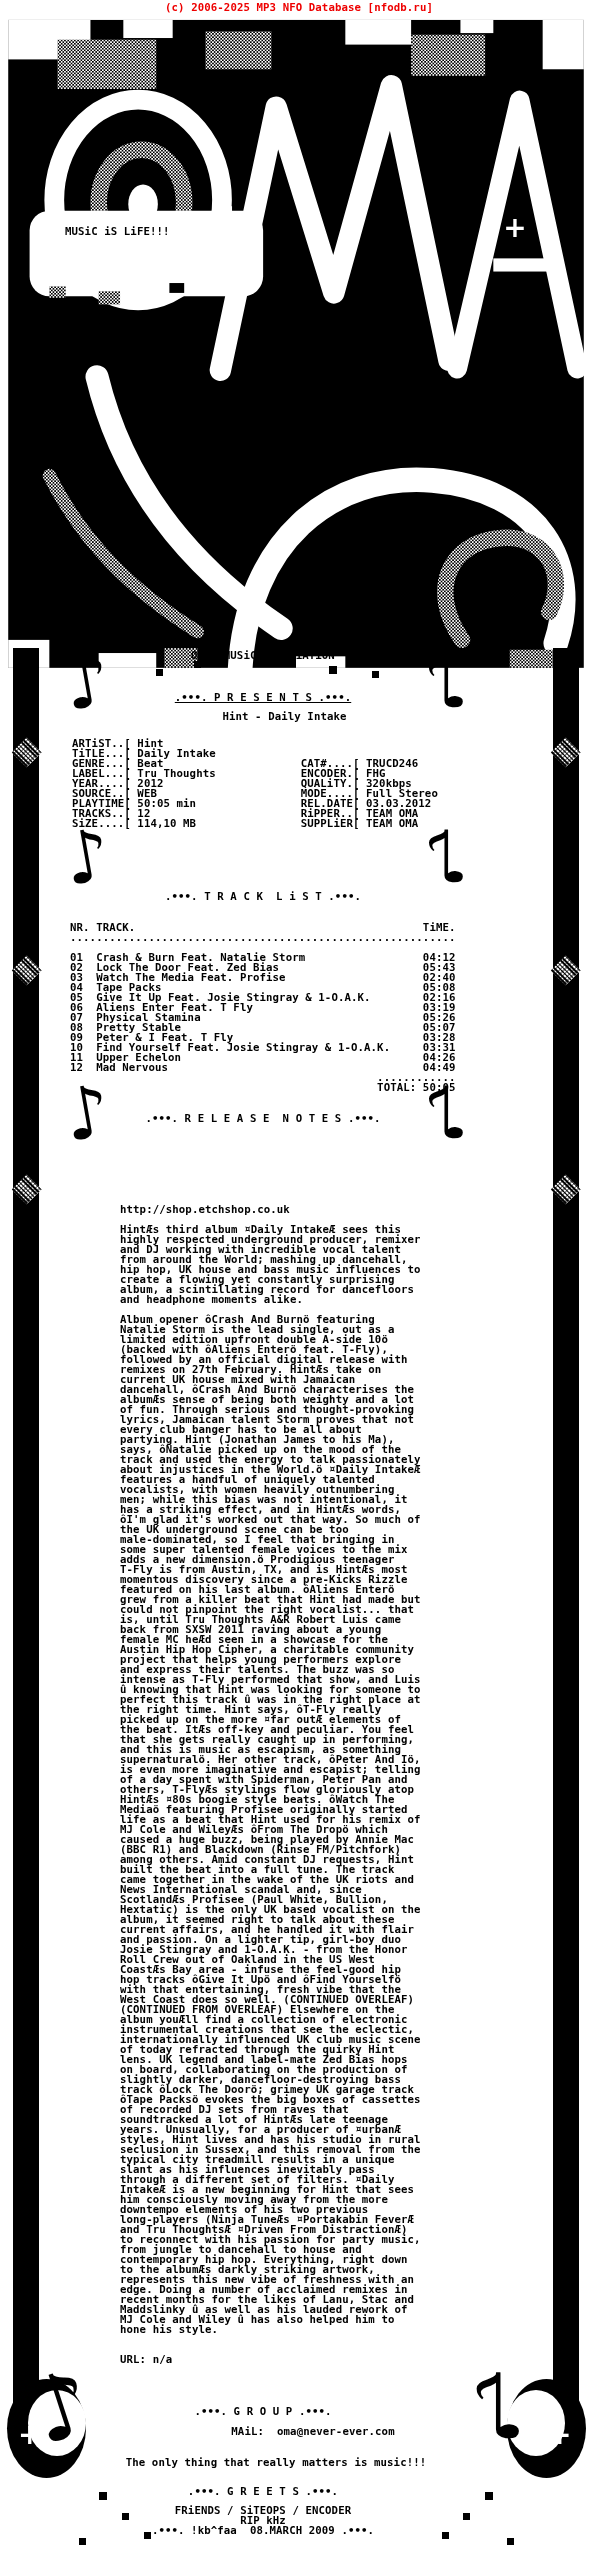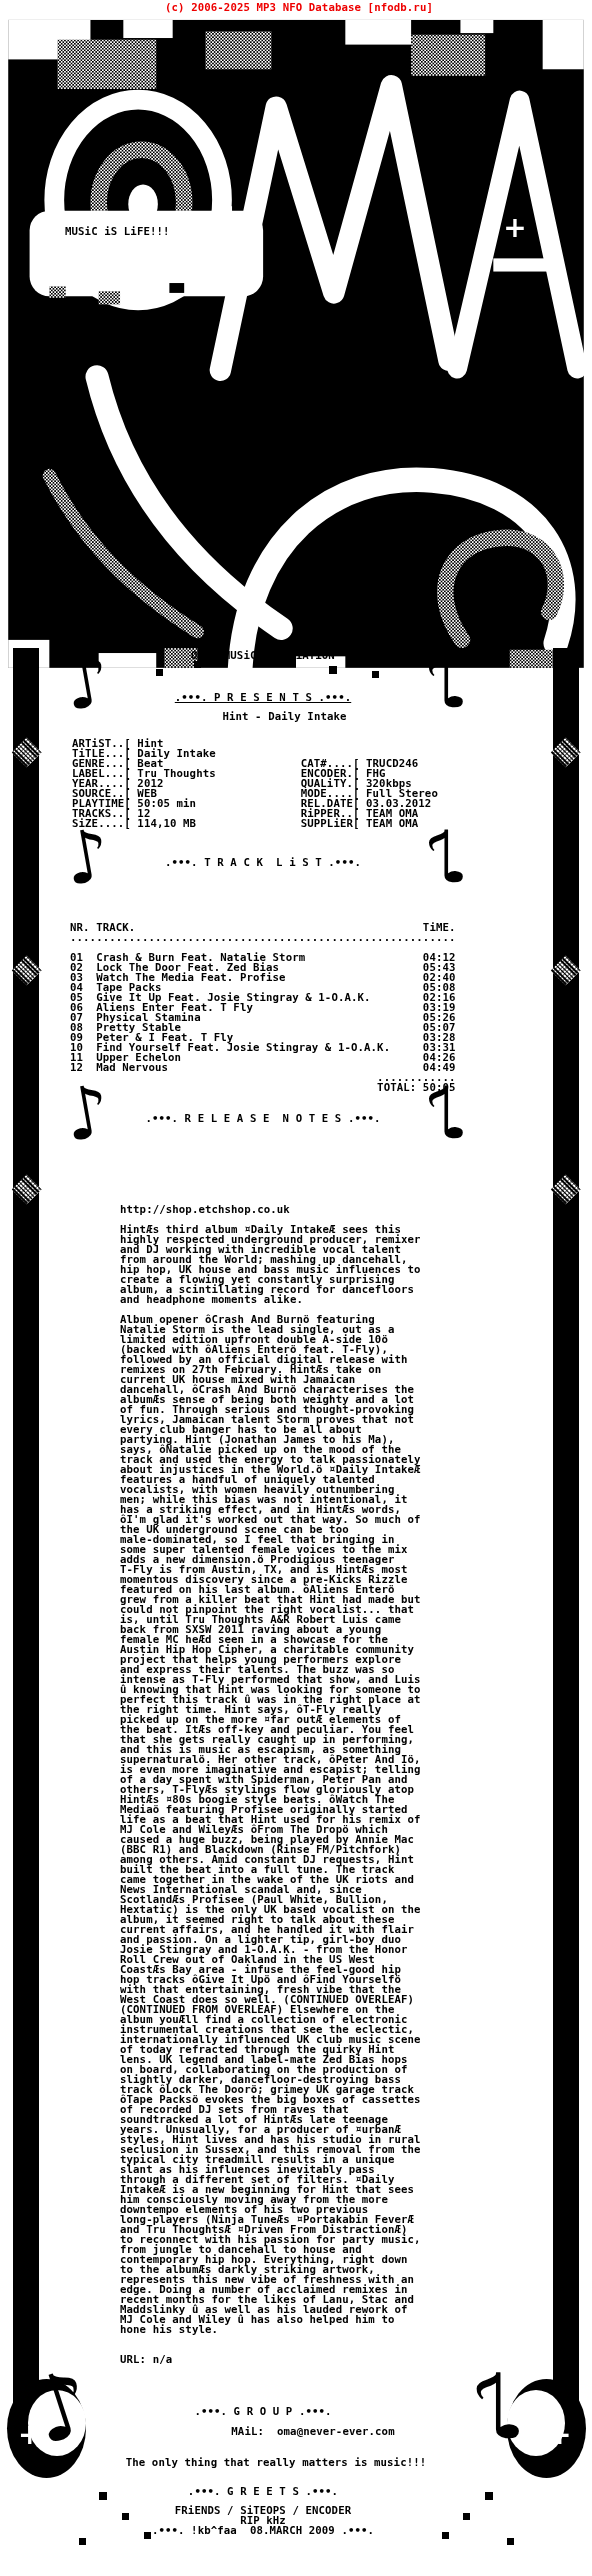--- a/index.html
+++ b/index.html
@@ -128,21 +128,21 @@
   <pre class="block" style="left:72px;top:739px;">ARTiST..[ Hint
 TiTLE...[ Daily Intake
 GENRE...[ Beat                     CAT#....[ TRUCD246
 LABEL...[ Tru Thoughts             ENCODER.[ FHG
 YEAR....[ 2012                     QUALiTY.[ 320kbps
 SOURCE..[ WEB                      MODE....[ Full Stereo
 PLAYTIME[ 50:05 min                REL.DATE[ 03.03.2012
 TRACKS..[ 12                       RiPPER..[ TEAM OMA
 SiZE....[ 114,10 MB                SUPPLiER[ TEAM OMA</pre>
 
-  <div class="line center" style="left:263px;top:858px;">.•••. T R A C K  L i S T .•••.</div>
+  <div class="line center" style="left:263px;top:892px;">.•••. T R A C K  L i S T .•••.</div>
   <pre class="block" style="left:70px;top:923px;">NR. TRACK.                                            TiME.
 ...........................................................
 
 01  Crash &amp; Burn Feat. Natalie Storm                  04:12
 02  Lock The Door Feat. Zed Bias                      05:43
 03  Watch The Media Feat. Profise                     02:40
 04  Tape Packs                                        05:08
 05  Give It Up Feat. Josie Stingray &amp; 1-O.A.K.        02:16
 06  Aliens Enter Feat. T Fly                          03:19
 07  Physical Stamina                                  05:26

